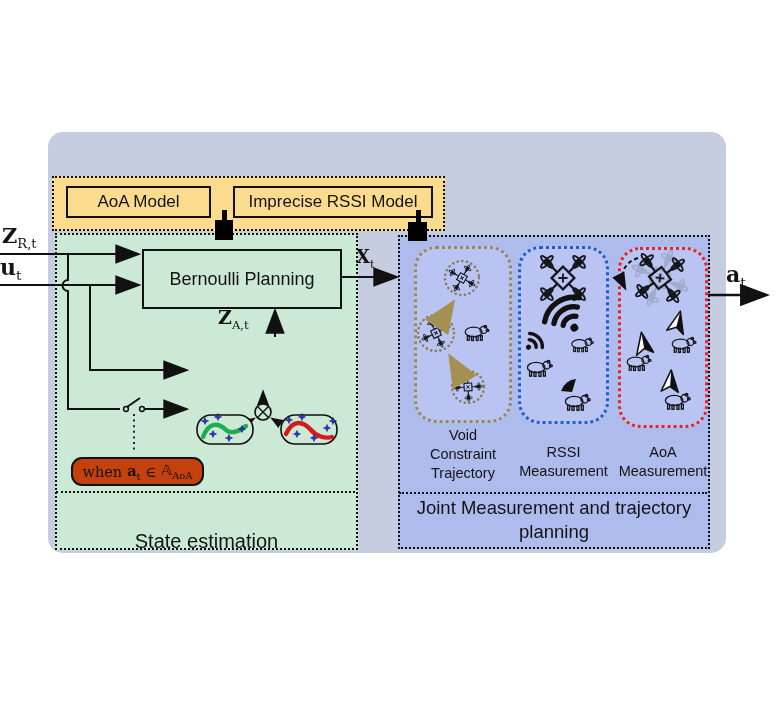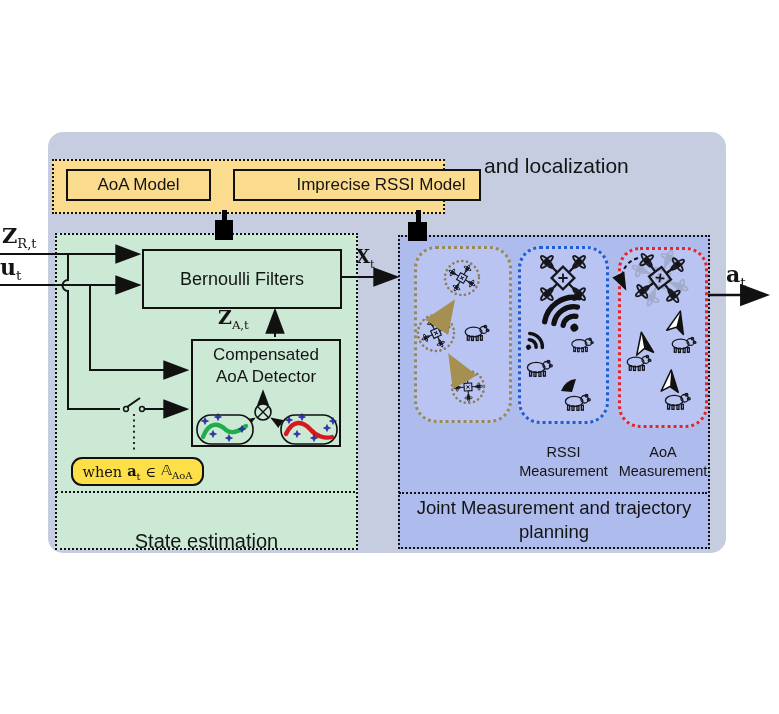--- a/index.html
+++ b/index.html
@@ -2,40 +2,40 @@
 <html><head>
 <meta charset="utf-8">
 <style>
   html,body{margin:0;padding:0;background:#fff;}
   .canvas{position:relative;width:779px;height:714px;background:#fff;overflow:hidden;
           font-family:"Liberation Sans",sans-serif;color:#141414;}
   .abs{position:absolute;}
   
   .container{left:48px;top:132px;width:678px;height:421px;background:#c6cde0;border-radius:15px;z-index:1;}
   
-  .model-panel{left:52px;top:159px;width:389px;height:51px;background:#fbdc8e;border:2.4px dotted #111;z-index:2;}
+  .model-panel{left:52px;top:176px;width:389px;height:51px;background:#fbdc8e;border:2.4px dotted #111;z-index:2;}
   .model-box{position:absolute;top:8px;height:28px;border:2px solid #111;background:#fbdc8e;
              display:flex;align-items:center;justify-content:center;font-size:17px;}
   .model-box.aoa{left:12px;width:141px;}
-  .model-box.rssi{left:179px;width:196px;padding-left:48px;}
+  .model-box.rssi{left:179px;width:196px;}
   
   .title{left:484px;top:153px;width:240px;font-size:21px;line-height:26px;z-index:2;}
   
   .stem{background:#000;z-index:6;}
   .sq{background:#000;z-index:6;}
   
   .state-panel{left:55px;top:233px;width:299px;height:313px;background:#cbe9d4;border:2.5px dotted #111;z-index:2;}
   .state-divider{position:absolute;left:-1px;top:256px;width:299px;border-top:2.5px dotted #111;}
   .state-caption{position:absolute;left:0;top:270px;width:100%;text-align:center;font-size:20px;margin-top:25px;}
   .bernoulli{position:absolute;left:85px;top:14px;width:196px;height:56px;border:2px solid #111;background:#cbe9d4;
              display:flex;align-items:center;justify-content:center;font-size:18px;}
   .detector{position:absolute;left:134px;top:104px;width:150px;height:108px;border:2px solid #111;background:#cbe9d4;
             text-align:center;font-size:17px;line-height:22px;padding-top:3px;box-sizing:border-box;}
   .when-box{position:absolute;left:14px;top:222px;width:129px;height:25px;border:2px solid #111;border-radius:11px;
-            background:#fde047;display:flex;align-items:center;justify-content:center;
+            background:#c2410c;display:flex;align-items:center;justify-content:center;
             font-family:"DejaVu Serif",serif;font-size:14.5px;gap:5px;}
   .when-box sub{font-size:10px;}
   .when-box .bb{font-family:"DejaVu Sans","DejaVu Serif",serif;}
   
   .planning-panel{left:398px;top:235px;width:308px;height:310px;background:#aebbed;border:2.5px dotted #111;z-index:2;}
   .pill{position:absolute;border-radius:22px;background:#b9c4f2;}
   .pill.void{left:14px;top:9px;width:92px;height:171px;border:3.4px dotted #998b55;}
   .pill.rssi{left:118px;top:9px;width:85px;height:172px;border:3.4px dotted #1e5ed2;}
   .pill.aoa{left:218px;top:10px;width:84px;height:175px;border:3.4px dotted #e42528;}
   .pill-caption{position:absolute;text-align:center;font-size:14.5px;line-height:19px;}
@@ -55,59 +55,59 @@
   svg.overlay{position:absolute;left:0;top:0;z-index:5;pointer-events:none;}
 </style>
 </head>
 <body>
 
 <div class="canvas">
 
   <div class="abs container"></div>
 
   <div class="abs title">
-    <div>and localization</div>
   </div>
 
   <div class="abs model-panel">
     <div class="model-box aoa">
       <span>AoA Model</span>
     </div>
     <div class="model-box rssi">
       <span>Imprecise RSSI Model</span>
     </div>
   </div>
 
   <div class="abs stem" style="left:222px;top:210px;width:5px;height:11px;"></div>
   <div class="abs sq" style="left:215px;top:220px;width:18px;height:20px;"></div>
   <div class="abs stem" style="left:416px;top:210px;width:5px;height:13px;"></div>
   <div class="abs sq" style="left:408px;top:222px;width:19px;height:19px;"></div>
 
   <div class="abs state-panel">
     <div class="bernoulli">
-      <span>Bernoulli Filters</span>
-    </div>
-    <div class="detector">
-      <div>Compensated</div>
-      <div>AoA Detector</div>
+      <span>Bernoulli Planning</span>
     </div>
     <div class="when-box">
       <span>when</span>
       <span><b>a</b><sub>t</sub></span>
       <span>∈</span>
       <span><span class="bb">𝔸</span><sub>AoA</sub></span>
     </div>
     <div class="state-divider"></div>
     <div class="state-caption">State estimation</div>
   </div>
 
   <div class="abs planning-panel">
     <div class="pill void"></div>
     <div class="pill rssi"></div>
     <div class="pill aoa"></div>
+    <div class="pill-caption cap-void">
+      <div>Void</div>
+      <div>Constraint</div>
+      <div>Trajectory</div>
+    </div>
     <div class="pill-caption cap-rssi">
       <div>RSSI</div>
       <div>Measurement</div>
     </div>
     <div class="pill-caption cap-aoa">
       <div>AoA</div>
       <div>Measurement</div>
     </div>
     <div class="plan-divider"></div>
     <div class="plan-caption">

